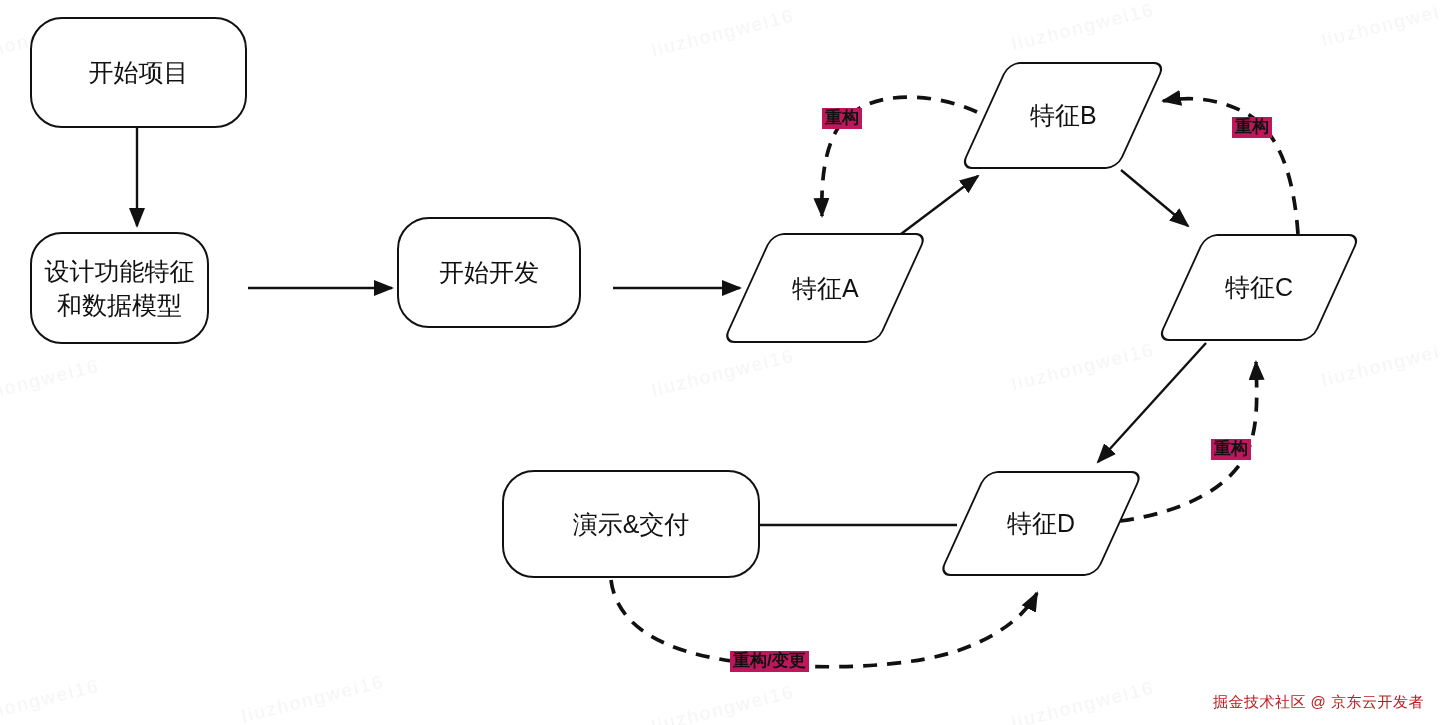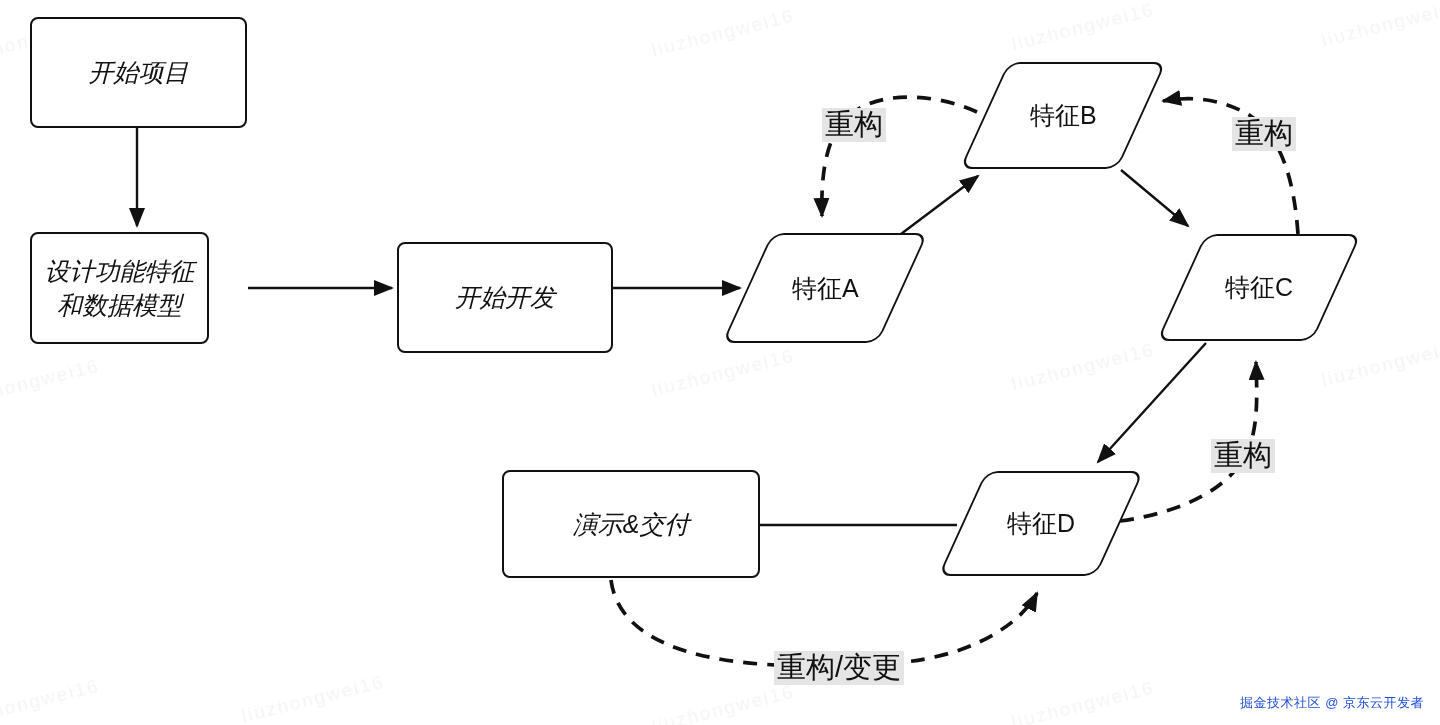--- a/index.html
+++ b/index.html
@@ -10,32 +10,32 @@
     color:#111111;
   }
   #canvas{position:absolute;inset:0;width:1440px;height:725px;}
   svg.edges{position:absolute;left:0;top:0;z-index:1;}
   .node{
     position:absolute;z-index:2;box-sizing:border-box;
     background:#ffffff;border:2.6px solid #111111;
     display:flex;align-items:center;justify-content:center;
     font-size:25px;line-height:1.38;text-align:center;color:#111111;
   }
-  .rect{border-radius:8px;font-style:italic;}
+  .rect{border-radius:32px;}
   .para{border-radius:12px;transform:skewX(-24.5deg);transform-origin:center center;}
   .para .lbl{display:block;transform:skewX(24.5deg);white-space:nowrap;}
   .rect .lbl{display:block;padding:0 10px;}
   .edge-label{
-    position:absolute;z-index:3;background:#e5e5e5;
-    font-size:29px;color:#111111;white-space:nowrap;
-    padding:1px 3px;line-height:1.1;
+    position:absolute;z-index:3;background:#be185d;
+    font-size:17px;color:#111111;white-space:nowrap;
+    padding:1px 3px;line-height:1.1;font-weight:bold;
   }
   .credit{
     position:absolute;z-index:3;right:16px;bottom:13px;
-    font-size:13px;color:#1d4ed8;letter-spacing:.5px;margin-left:32px;
+    font-size:15px;color:#b91c1c;letter-spacing:.5px;margin-left:32px;
   }
   .wm{
     position:absolute;z-index:0;
     font-size:19px;letter-spacing:2px;color:rgba(60,60,60,0.055);
     transform:rotate(-14deg);white-space:nowrap;user-select:none;
     filter:blur(0.6px);
   }
 </style>
 </head>
 <body>
@@ -79,21 +79,21 @@
   </svg>
 
   <div class="node rect" style="left:30px;top:17px;width:217px;height:111px">
     <span class="lbl">开始项目</span>
   </div>
 
   <div class="node rect" style="left:30px;top:232px;width:179px;height:112px">
     <span class="lbl">设计功能特征和数据模型</span>
   </div>
 
-  <div class="node rect" style="left:397px;top:242px;width:216px;height:111px">
+  <div class="node rect" style="left:397px;top:217px;width:184px;height:111px">
     <span class="lbl">开始开发</span>
   </div>
 
   <div class="node para" style="left:747px;top:233px;width:156px;height:110px">
     <span class="lbl">特征A</span>
   </div>
 
   <div class="node para" style="left:984px;top:62px;width:158px;height:107px">
     <span class="lbl">特征B</span>
   </div>
@@ -106,17 +106,17 @@
     <span class="lbl">特征D</span>
   </div>
 
   <div class="node rect" style="left:502px;top:470px;width:258px;height:108px">
     <span class="lbl">演示&amp;交付</span>
   </div>
 
   <span class="edge-label" style="left:822px;top:108px">重构</span>
   <span class="edge-label" style="left:1232px;top:117px">重构</span>
   <span class="edge-label" style="left:1211px;top:439px">重构</span>
-  <span class="edge-label" style="left:774px;top:651px">重构/变更</span>
+  <span class="edge-label" style="left:730px;top:651px">重构/变更</span>
 
   <span class="credit">掘金技术社区 @ 京东云开发者</span>
 
 </div>
 
 </body></html>

